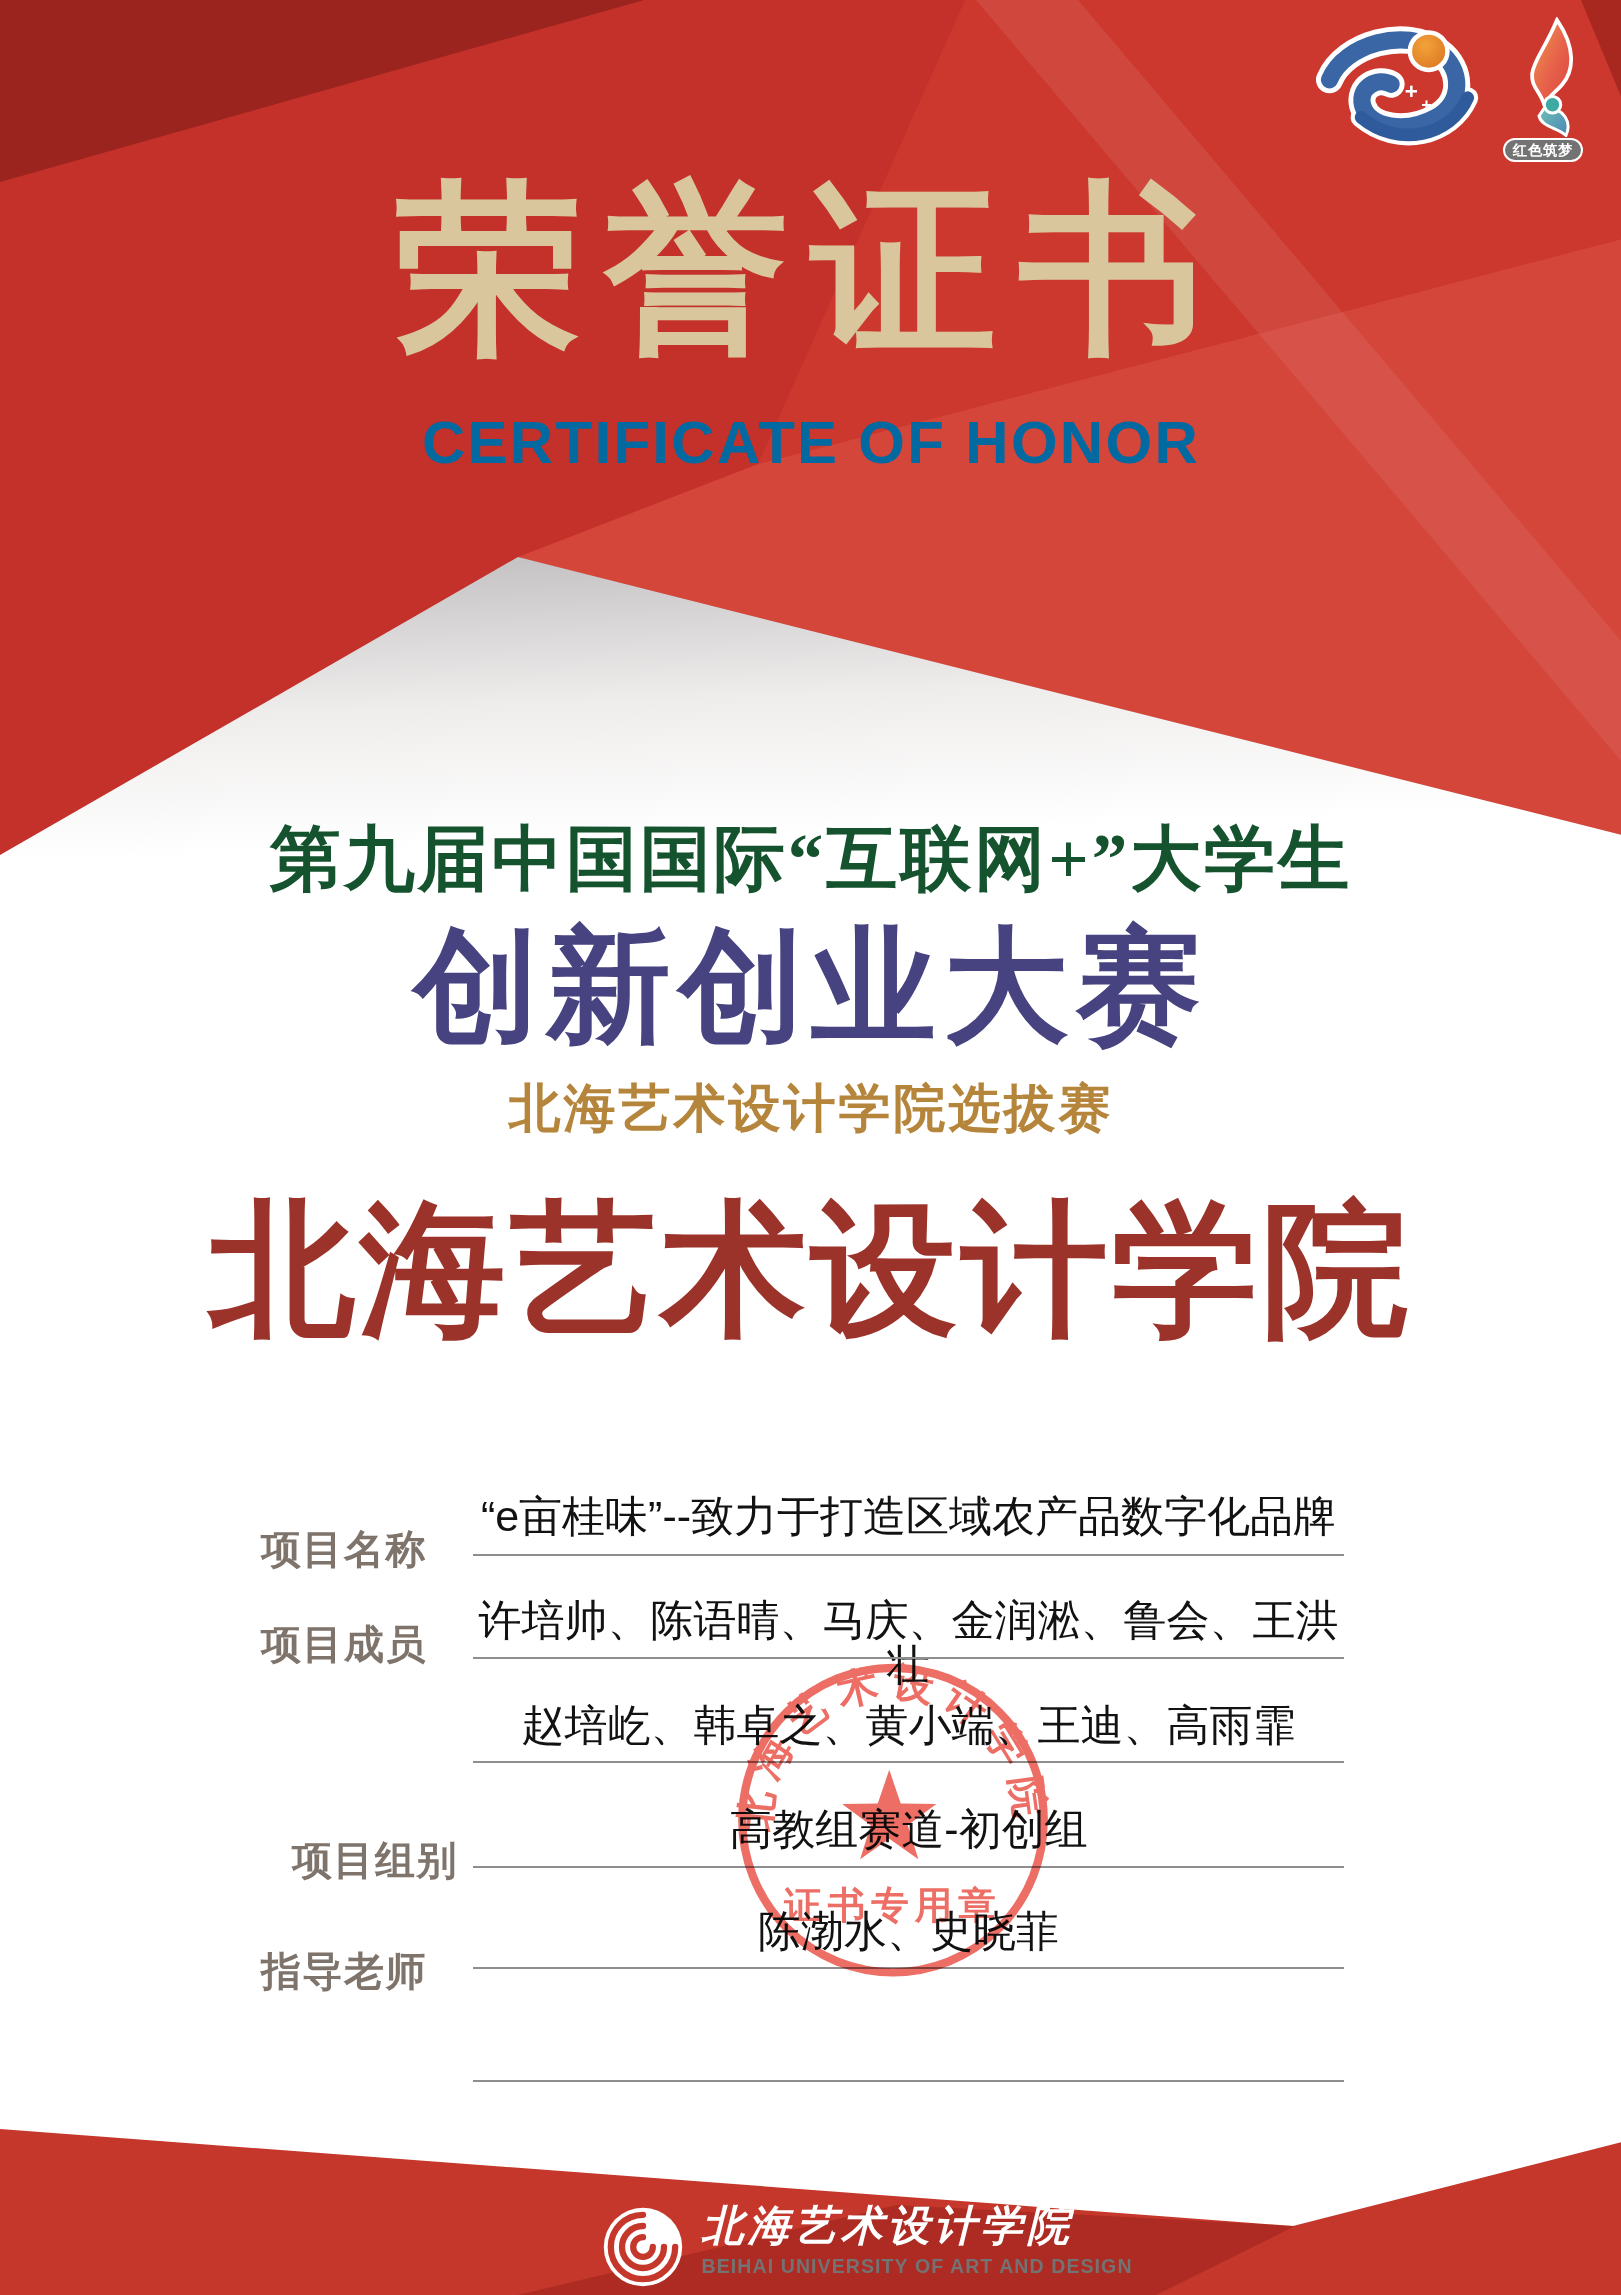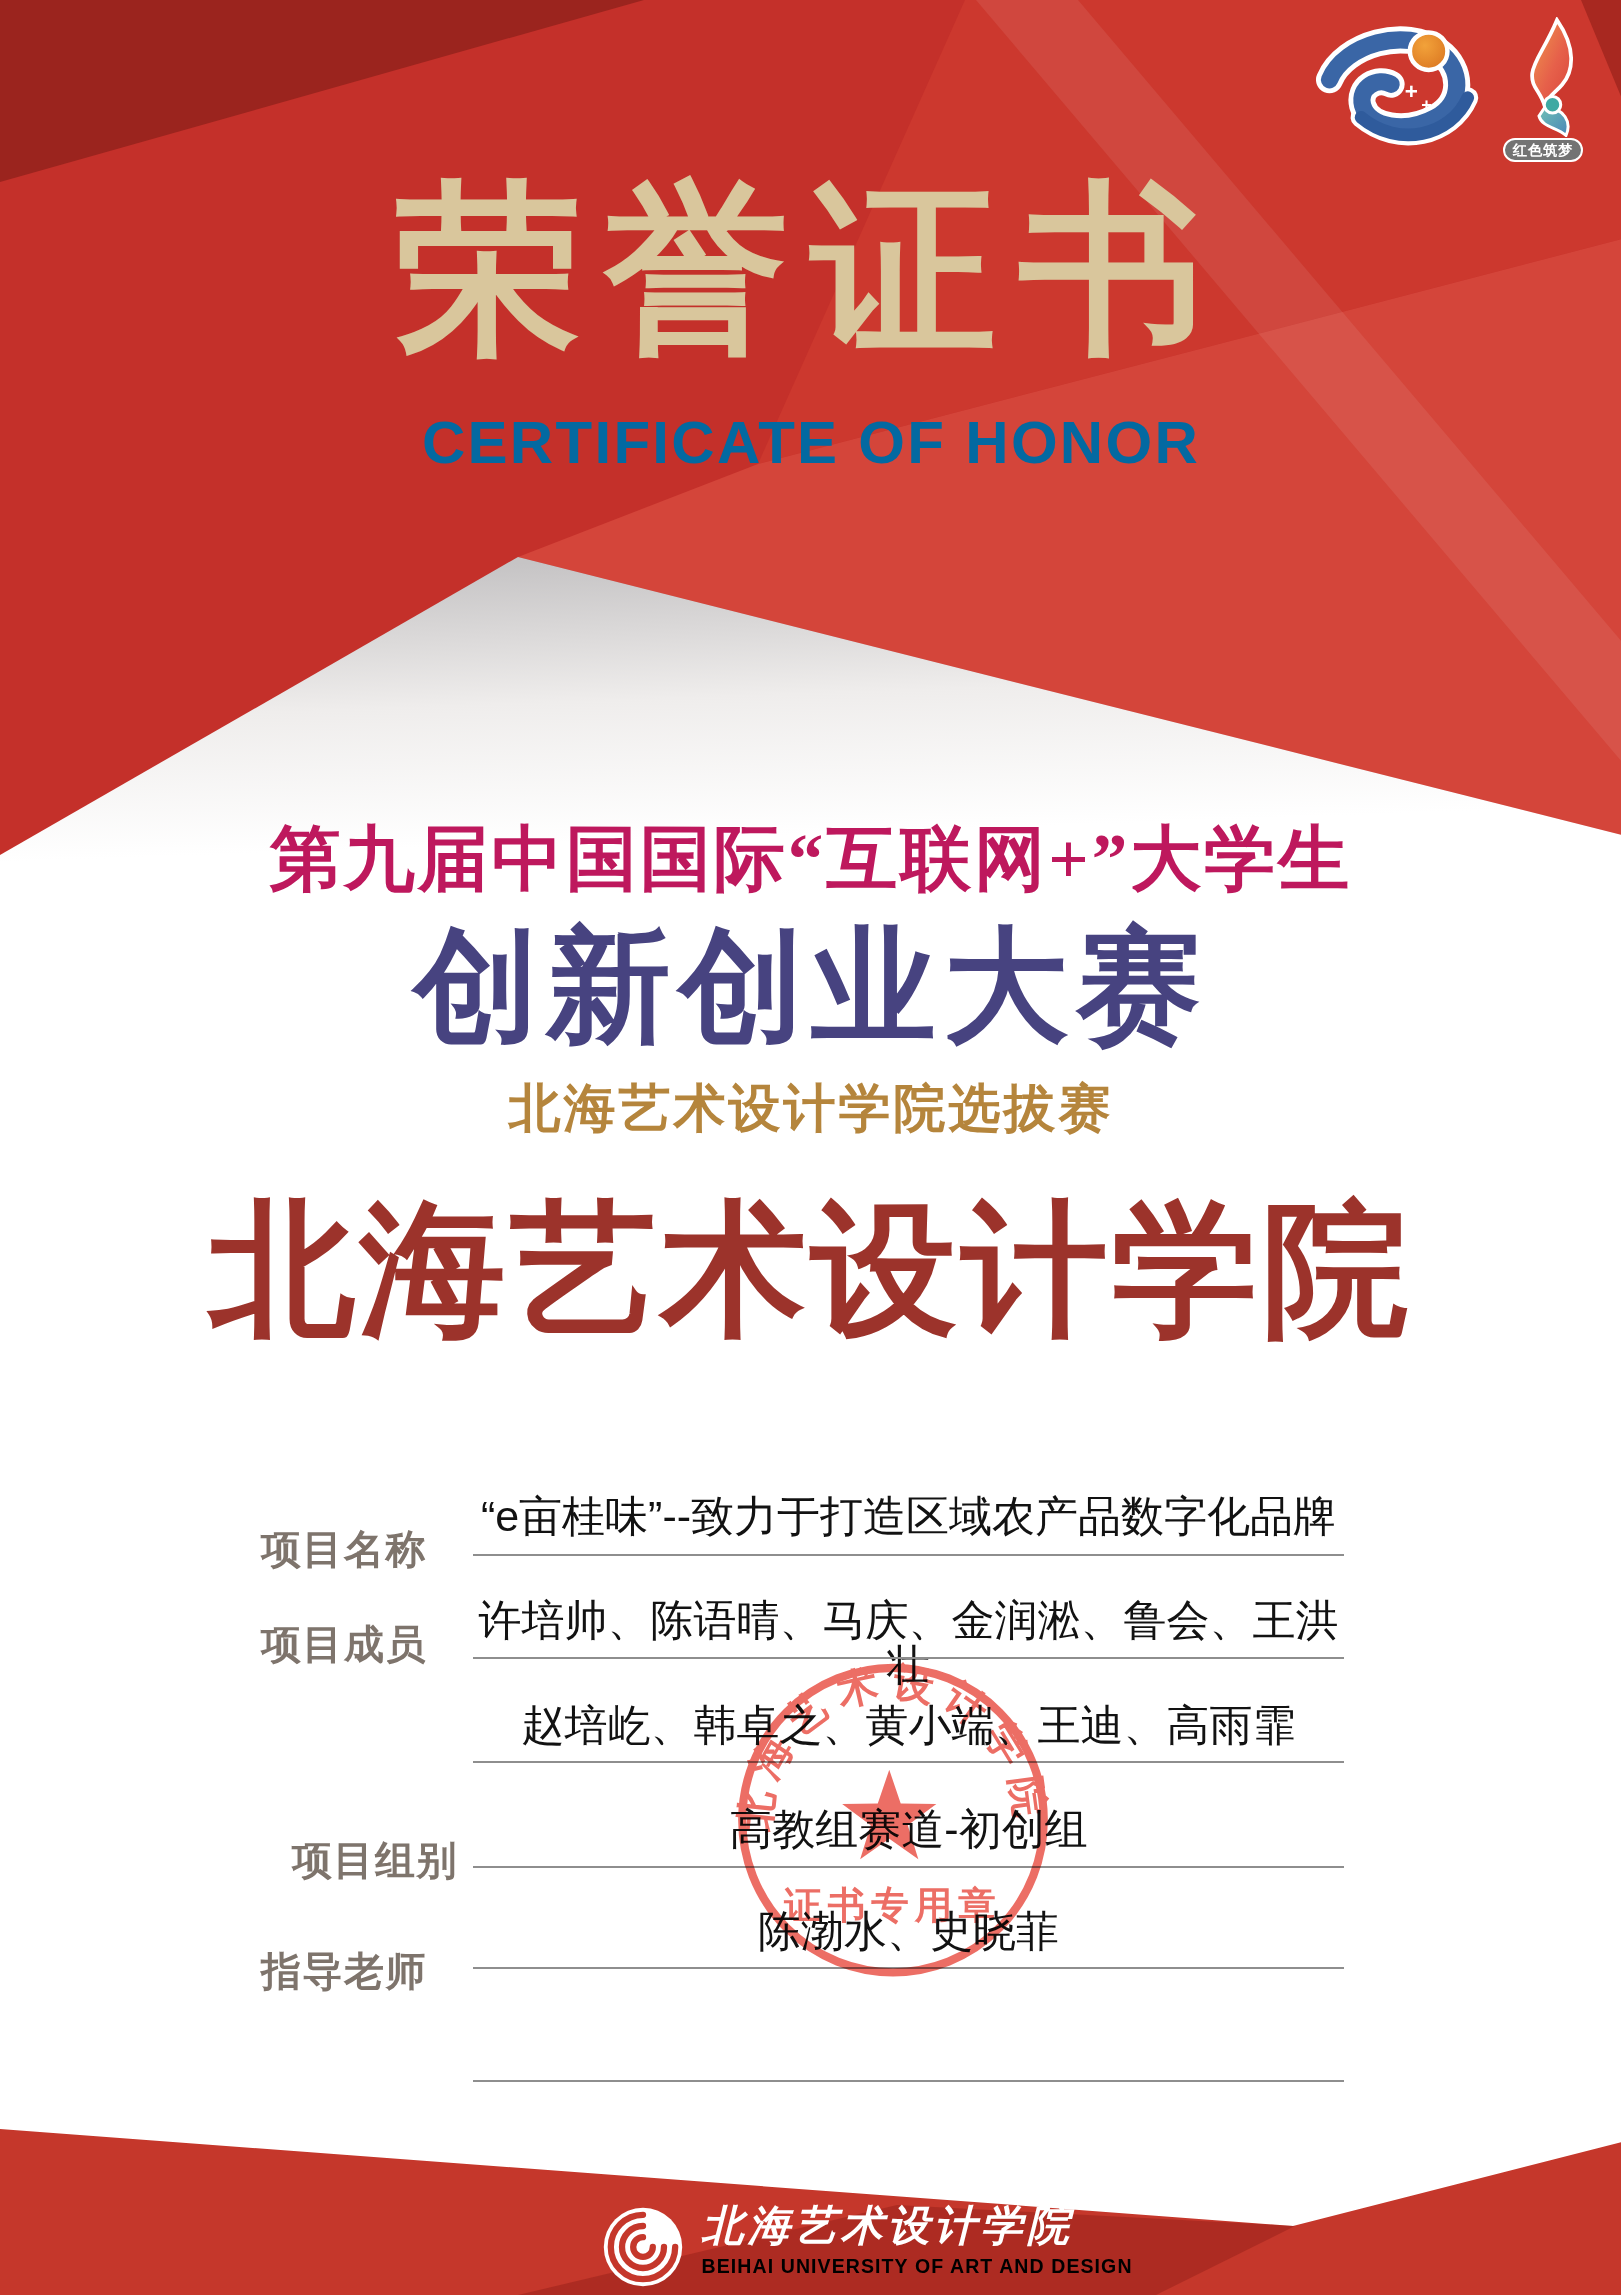--- a/index.html
+++ b/index.html
@@ -32,39 +32,39 @@
   
   .logo-inet{position:absolute;left:1316px;top:21px;width:169px;height:143px;}
   .logo-flame{position:absolute;left:1503px;top:16.5px;width:84px;height:147px;}
   .flame-badge{
     position:absolute;left:0px;bottom:1.5px;width:80px;height:24px;border-radius:12px;
     background:#737373;border:2.3px solid #fff;color:#fff;font-size:14.3px;font-weight:bold;
     display:flex;align-items:center;justify-content:center;letter-spacing:0.8px;box-sizing:border-box;
   }
   
   .hl{position:absolute;left:0;width:100%;text-align:center;line-height:1;font-family:"Liberation Serif","DejaVu Serif",serif;font-weight:700;}
-  .hl1{top:824px;font-size:71px;color:#be185d;letter-spacing:3px;}
+  .hl1{top:824px;font-size:71px;color:#14532d;letter-spacing:3px;}
   .hl2{top:925px;font-size:125px;color:#474380;letter-spacing:7.5px;}
   .hl3{top:1083px;font-size:52px;color:#b5853c;letter-spacing:3px;}
   .hl4{top:1198px;font-size:146px;color:#9c332b;letter-spacing:4.5px;}
   
   .f-line{position:absolute;left:473px;width:871px;height:2.3px;background:#8e8e8e;}
   .f-label{position:absolute;left:261px;font-size:40px;font-weight:700;color:#7e746c;letter-spacing:1.5px;line-height:1.1;}
   .f-value{position:absolute;left:473px;width:871px;text-align:center;font-size:43px;color:#121212;font-weight:500;line-height:1.05;}
   
   .stamp{position:absolute;left:734px;top:1660px;width:318px;height:320px;opacity:.85;mix-blend-mode:multiply;z-index:6;}
   
   .footer{position:absolute;left:0;top:2095px;width:1622px;height:200px;}
   .footer-main{position:absolute;left:0;top:0;width:100%;height:100%;background:#c5372b;
     clip-path:polygon(0 34px,1293px 131px,1622px 47px,1622px 200px,0 200px);}
   .footer-dark{position:absolute;left:0;top:0;width:100%;height:100%;background:rgba(130,22,16,.35);
     clip-path:polygon(518px 200px,897px 110px,1295px 131px,1156px 200px);}
   .uni-block{position:absolute;left:601px;top:2205px;display:flex;gap:16.5px;align-items:flex-start;z-index:7;}
   .uni-text-cn{font-family:"Liberation Serif","DejaVu Serif",serif;font-size:42px;font-weight:700;color:#fff;letter-spacing:4.5px;line-height:1;font-style:italic;}
-  .uni-text-en{font-size:19.5px;color:#000000;letter-spacing:1.1px;margin-top:7.5px;font-weight:bold;}
+  .uni-text-en{font-size:19.5px;color:#737373;letter-spacing:1.1px;margin-top:7.5px;font-weight:bold;}
 </style>
 </head>
 <body>
 
 <div id="page">
 
   <div class="header">
     <div class="facet facet-upper-right"></div>
     <div class="facet facet-lower-right"></div>
     <div class="facet facet-stripe"></div>

